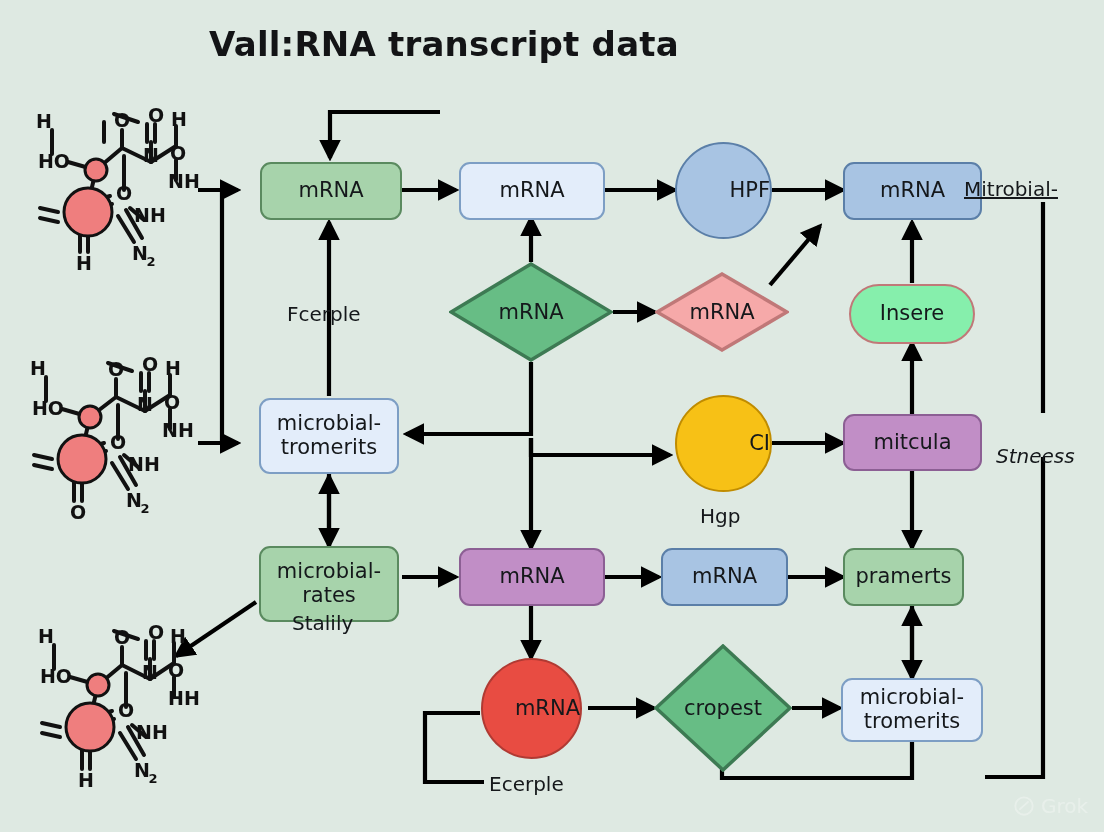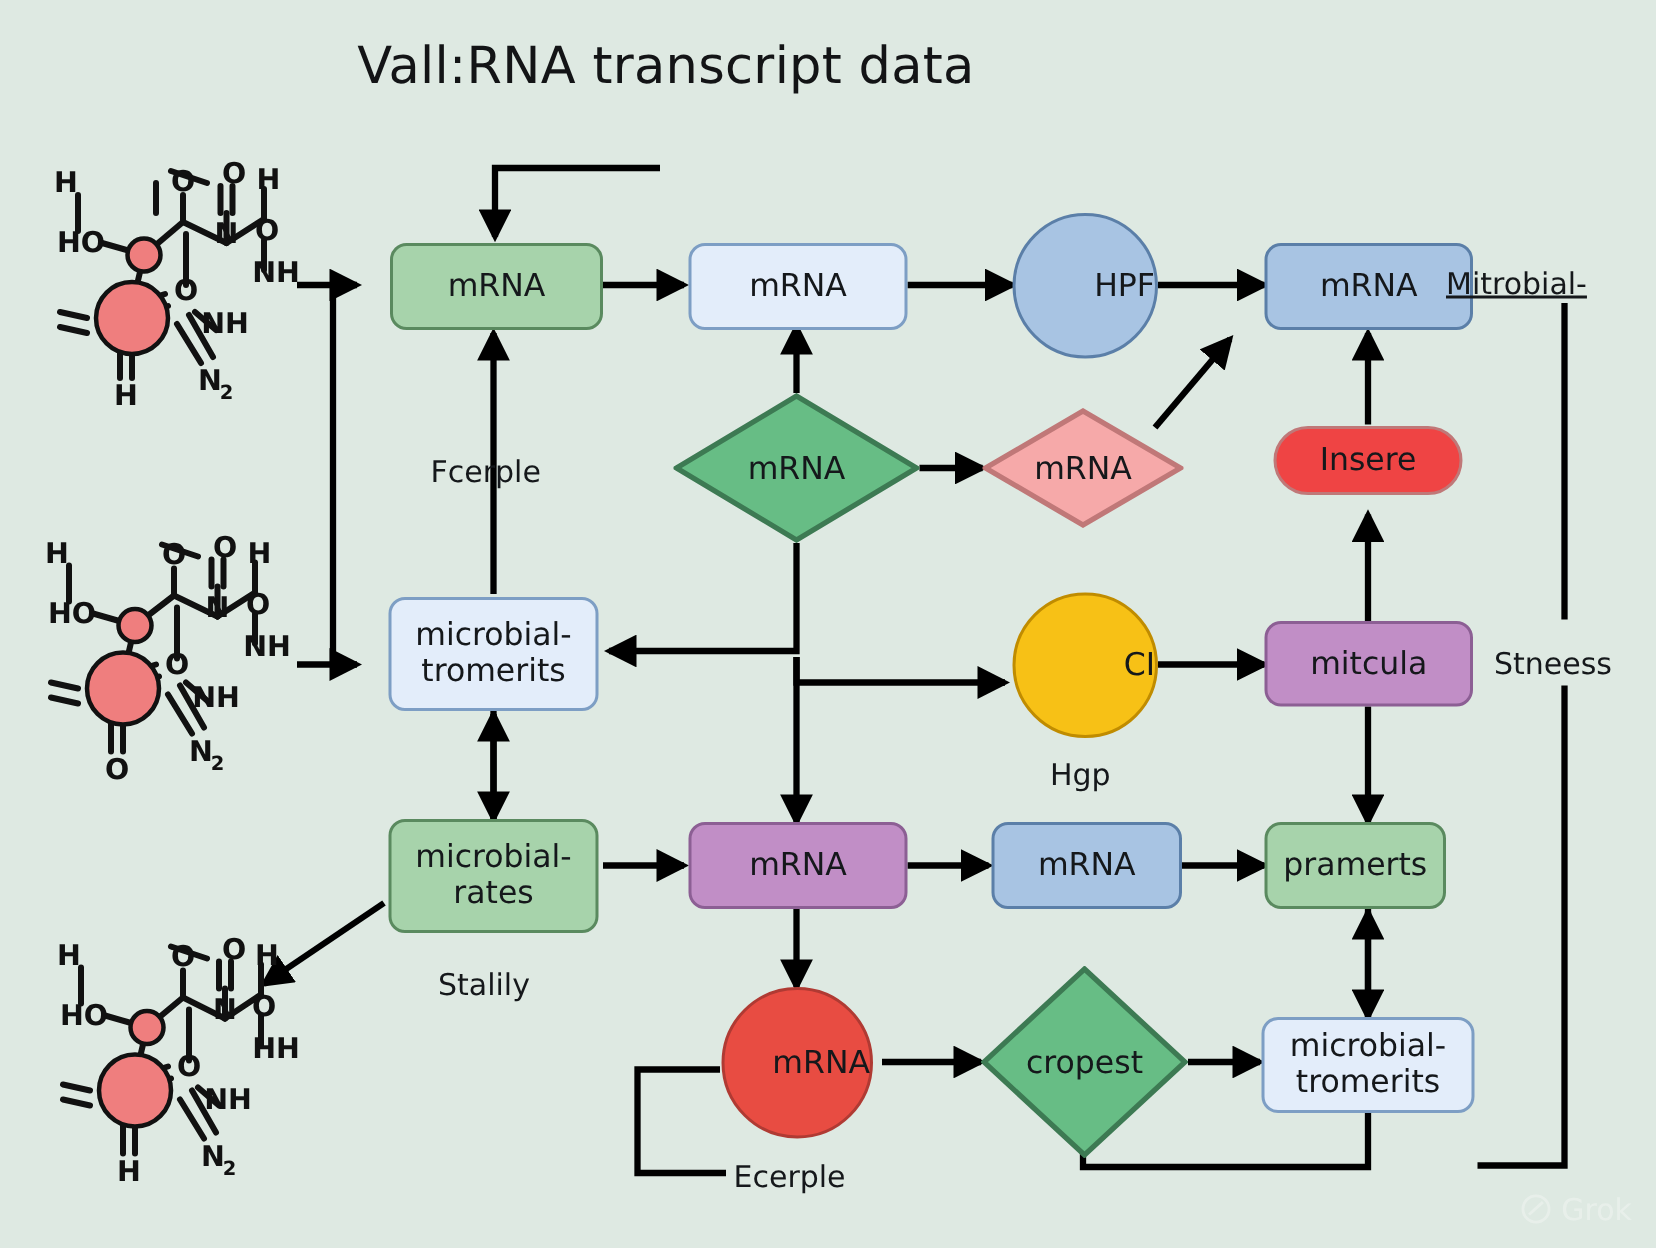--- a/index.html
+++ b/index.html
@@ -10,21 +10,21 @@
     font-family:"Liberation Sans", sans-serif;
     overflow:hidden;
     position:relative;
   }
   #stage{position:absolute;left:0;top:0;width:1104px;height:832px;}
   svg#wires{position:absolute;left:0;top:0;width:1104px;height:832px;}
 
   .title{
     position:absolute;left:0;top:24px;width:888px;
     text-align:center;
-    font-size:34px;font-weight:400;color:#131416;
+    font-size:34px;font-weight:700;color:#131416;
     letter-spacing:.2px;
     font-family:"DejaVu Sans", sans-serif;
   }
 
   .node{
     position:absolute;
     display:flex;align-items:center;justify-content:center;
     text-align:center;
     color:#15181b;
     font-size:21px;
@@ -319,21 +319,21 @@
     <div class="dlabel">mRNA</div>
   </div>
 
   <div class="diamond" style="left:655px;top:272px;width:134px;height:80px;">
     <svg class="dshape" viewBox="0 0 134 80" preserveAspectRatio="none">
       <polygon points="67,2 132,40 67,78 2,40" fill="#f6a9a9" stroke="#c07878" stroke-width="3.5"></polygon>
     </svg>
     <div class="dlabel">mRNA</div>
   </div>
 
-  <div class="node pill" style="left:849px;top:284px;width:126px;height:46px;background:#ef4444;border-color:#c07878;">
+  <div class="node pill" style="left:849px;top:284px;width:126px;height:60px;background:#86efac;border-color:#c07878;">
     <span>Insere</span>
   </div>
 
   <div class="node rect" style="left:259px;top:398px;width:140px;height:76px;background:#e3edfa;border-color:#7d9ec4;flex-direction:column;">
     <span>microbial-</span>
     <span>tromerits</span>
   </div>
 
   <div class="node circle" style="left:675px;top:395px;width:97px;height:97px;background:#f7c116;border-color:#c08c00;">
     <span>CI</span>
@@ -374,25 +374,25 @@
   <div class="node rect" style="left:841px;top:678px;width:142px;height:64px;background:#e3edfa;border-color:#7d9ec4;flex-direction:column;">
     <span>microbial-</span>
     <span>tromerits</span>
   </div>
 
 
   <div class="edge-label" style="left:287px;top:302px;">Fcerple</div>
 
   <div class="edge-label" style="left:964px;top:177px;text-decoration:underline;">Mitrobial-</div>
 
-  <div class="edge-label" style="left:996px;top:430px;">Stneess</div>
+  <div class="edge-label" style="left:996px;top:444px;font-style:italic;">Stneess</div>
 
   <div class="edge-label" style="left:700px;top:504px;">Hgp</div>
 
-  <div class="edge-label" style="left:292px;top:644px;">Stalily</div>
+  <div class="edge-label" style="left:292px;top:611px;">Stalily</div>
 
   <div class="edge-label" style="left:489px;top:772px;">Ecerple</div>
 
   <div class="watermark">
     <svg width="22" height="22" viewBox="0 0 24 24">
       <circle cx="12" cy="12" r="9.5" fill="none" stroke="#ffffff" stroke-width="2"></circle>
       <path d="M7 16 L17 7" stroke="#ffffff" stroke-width="2" fill="none"></path>
     </svg>
     <span class="wm-text">Grok</span>
   </div>

